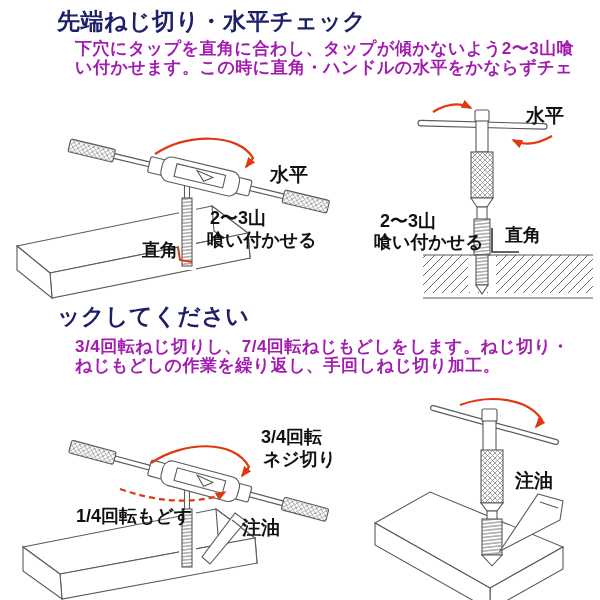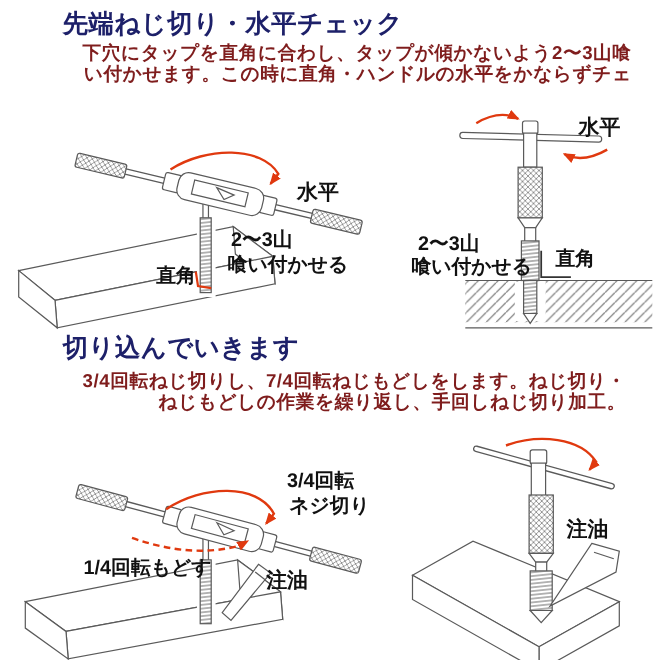--- a/index.html
+++ b/index.html
@@ -1,21 +1,21 @@
 <!DOCTYPE html>
 <html><head>
 <meta charset="utf-8">
 <style>
   html,body{margin:0;padding:0;background:#fff;}
   #page{position:relative;width:600px;height:600px;background:#fff;overflow:hidden;
         font-family:"Liberation Sans",sans-serif;}
   .sec-title{position:absolute;font-size:23px;font-weight:bold;color:#1d2069;
              letter-spacing:.5px;white-space:nowrap;}
-  .para{position:absolute;font-size:17px;line-height:19px;color:#7f1d1d;
-        font-weight:bold;letter-spacing:.5px;white-space:nowrap;text-align:right;}
+  .para{position:absolute;font-size:17px;line-height:19px;color:#a21caf;
+        font-weight:bold;letter-spacing:.5px;white-space:nowrap;}
   svg.diag{position:absolute;overflow:visible;}
   svg text{font-family:"Liberation Sans",sans-serif;font-weight:bold;fill:#111;}
   .t18{font-size:18px;} .t19{font-size:19px;}
   .ln{stroke:#5a5a5a;stroke-width:1.1;fill:#fff;}
   .lnn{stroke:#5a5a5a;stroke-width:1.1;fill:none;}
   .rodU{stroke:#5a5a5a;stroke-width:6;fill:none;stroke-linecap:round;}
   .rodI{stroke:#fff;stroke-width:3.6;fill:none;stroke-linecap:round;}
   .kn{fill:url(#knurl);stroke:#5a5a5a;stroke-width:1.1;}
   .th{fill:url(#thread);stroke:#5a5a5a;stroke-width:1.1;}
   .arrow{stroke:#e0390f;stroke-width:2.2;fill:none;}
@@ -101,21 +101,21 @@
     </g>
     <path d="M167,133 V157 H194" stroke="#333" stroke-width="1.6" fill="none"></path>
     <path class="arrow" d="M108,17 Q126,6 142,11 L146,13" marker-end="url(#ah)"></path>
     <path class="arrow" d="M227,41 Q208,52 192,47 L188,45" marker-end="url(#ah)"></path>
     <text class="t19" x="201" y="27">水平</text>
     <text class="t18" x="55" y="132">2〜3山</text>
     <text class="t18" x="49" y="153">喰い付かせる</text>
     <text class="t18" x="180" y="146">直角</text>
   </svg>
 
-  <div class="sec-title" style="left:57px;top:301px;">切り込んでいきます</div>
+  <div class="sec-title" style="left:57px;top:301px;">ックしてください</div>
   <div class="para" style="left:75px;top:337px;">
     <div>3/4回転ねじ切りし、7/4回転ねじもどしをします。ねじ切り・</div>
     <div>ねじもどしの作業を繰り返し、手回しねじ切り加工。</div>
   </div>
 
   <svg class="diag" style="left:8px;top:423px;" width="317" height="177" viewBox="0 0 317 177">
     <g>
       <polygon class="ln" points="15,124 208,86 247,115 52,151"></polygon>
       <polygon class="ln" points="208,86 247,115 249,140 210,112"></polygon>
       <polygon class="ln" points="52,151 247,115 249,140 54,176"></polygon>

